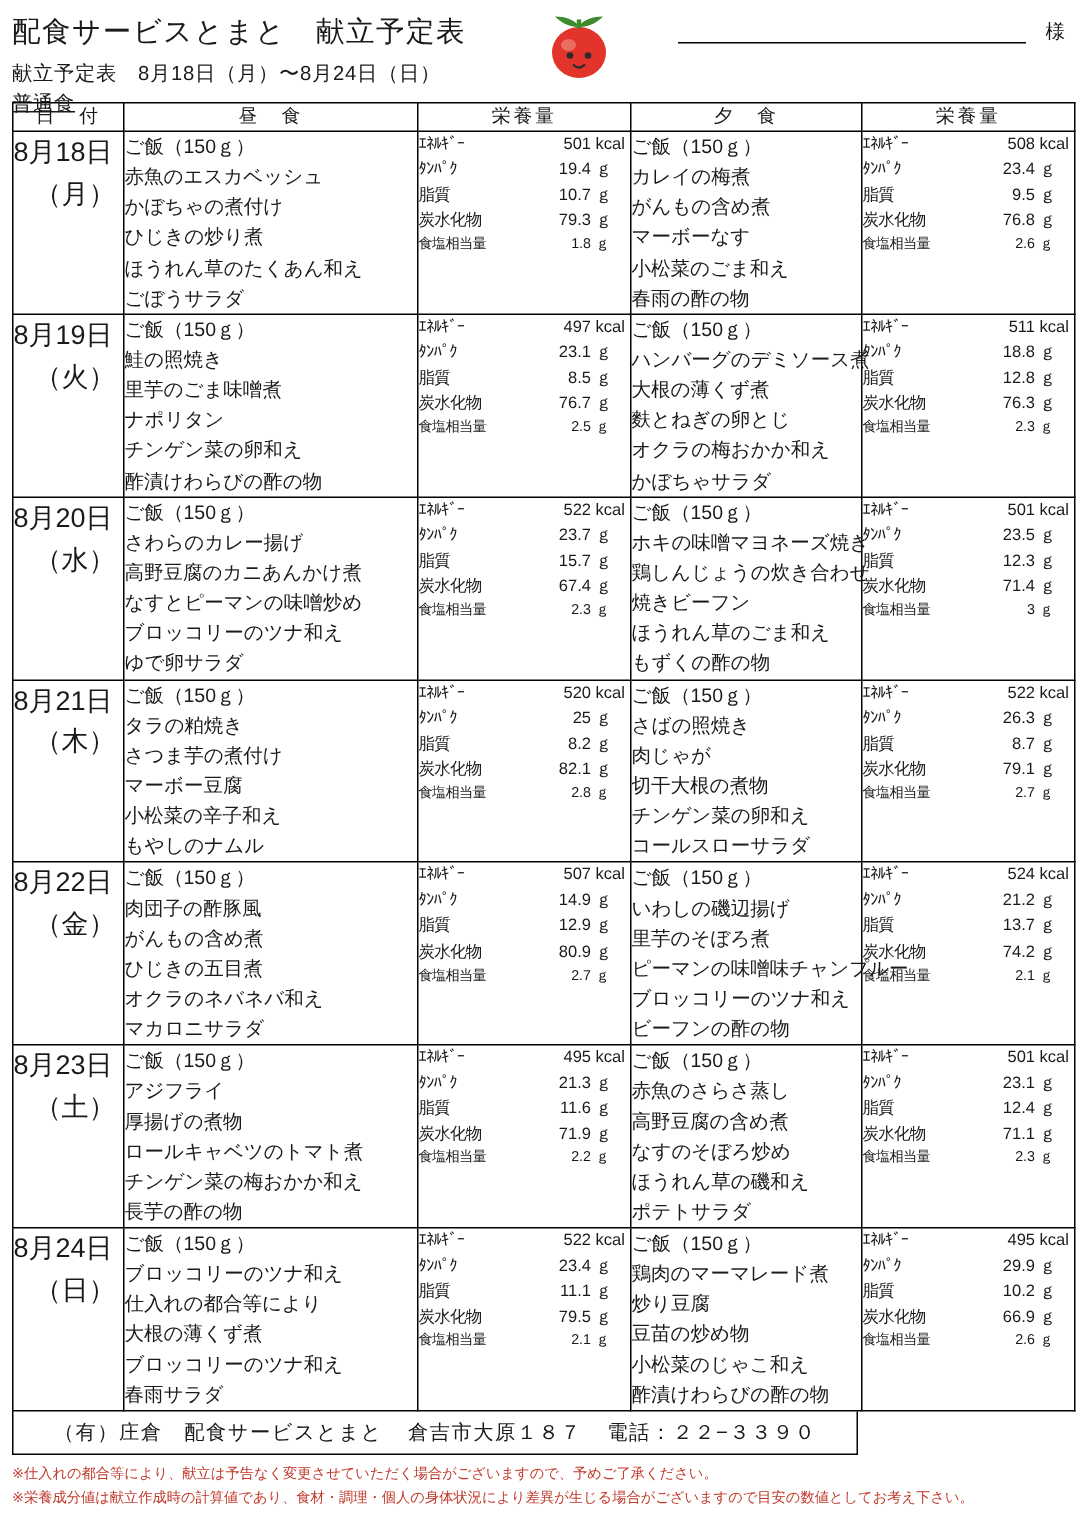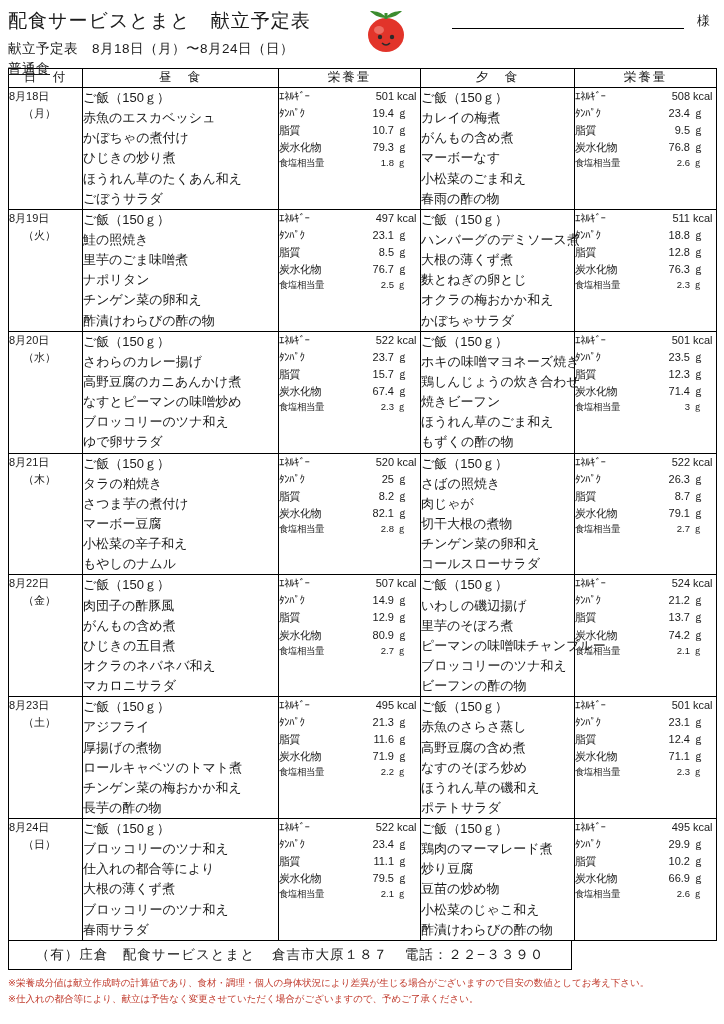--- a/index.html
+++ b/index.html
@@ -77,21 +77,21 @@
     height: 19px;
     letter-spacing: 2px;
   }
   col.c-date { width: 74px; }
   col.c-lunch { width: 196px; }
   col.c-lnut { width: 142px; }
   col.c-dinner { width: 154px; }
   col.c-dnut { width: 142px; }
 
   .date-cell {
-    font-size: 11px;
+    font-size: 18px;
     padding: 3px 2px 0 3px;
     line-height: 1.55;
     white-space: nowrap;
   }
   .date-cell .dow { display: block; padding-left: 14px; }
 
   .items {
     font-size: 13px;
     line-height: 1.55;
     padding: 3px 2px 2px 5px;
@@ -620,17 +620,17 @@
         </tr>
       </tbody>
   </table>
 
   <div class="footer-box">
     <span>（有）庄倉　配食サービスとまと</span>
     <span>倉吉市大原１８７</span>
     <span>電話：２２−３３９０</span>
   </div>
   <div class="notes">
+    <div>※仕入れの都合等により、献立は予告なく変更させていただく場合がございますので、予めご了承ください。</div>
     <div>※栄養成分値は献立作成時の計算値であり、食材・調理・個人の身体状況により差異が生じる場合がございますので目安の数値としてお考え下さい。</div>
-    <div>※仕入れの都合等により、献立は予告なく変更させていただく場合がございますので、予めご了承ください。</div>
   </div>
 
 </div>
 
 </body></html>

